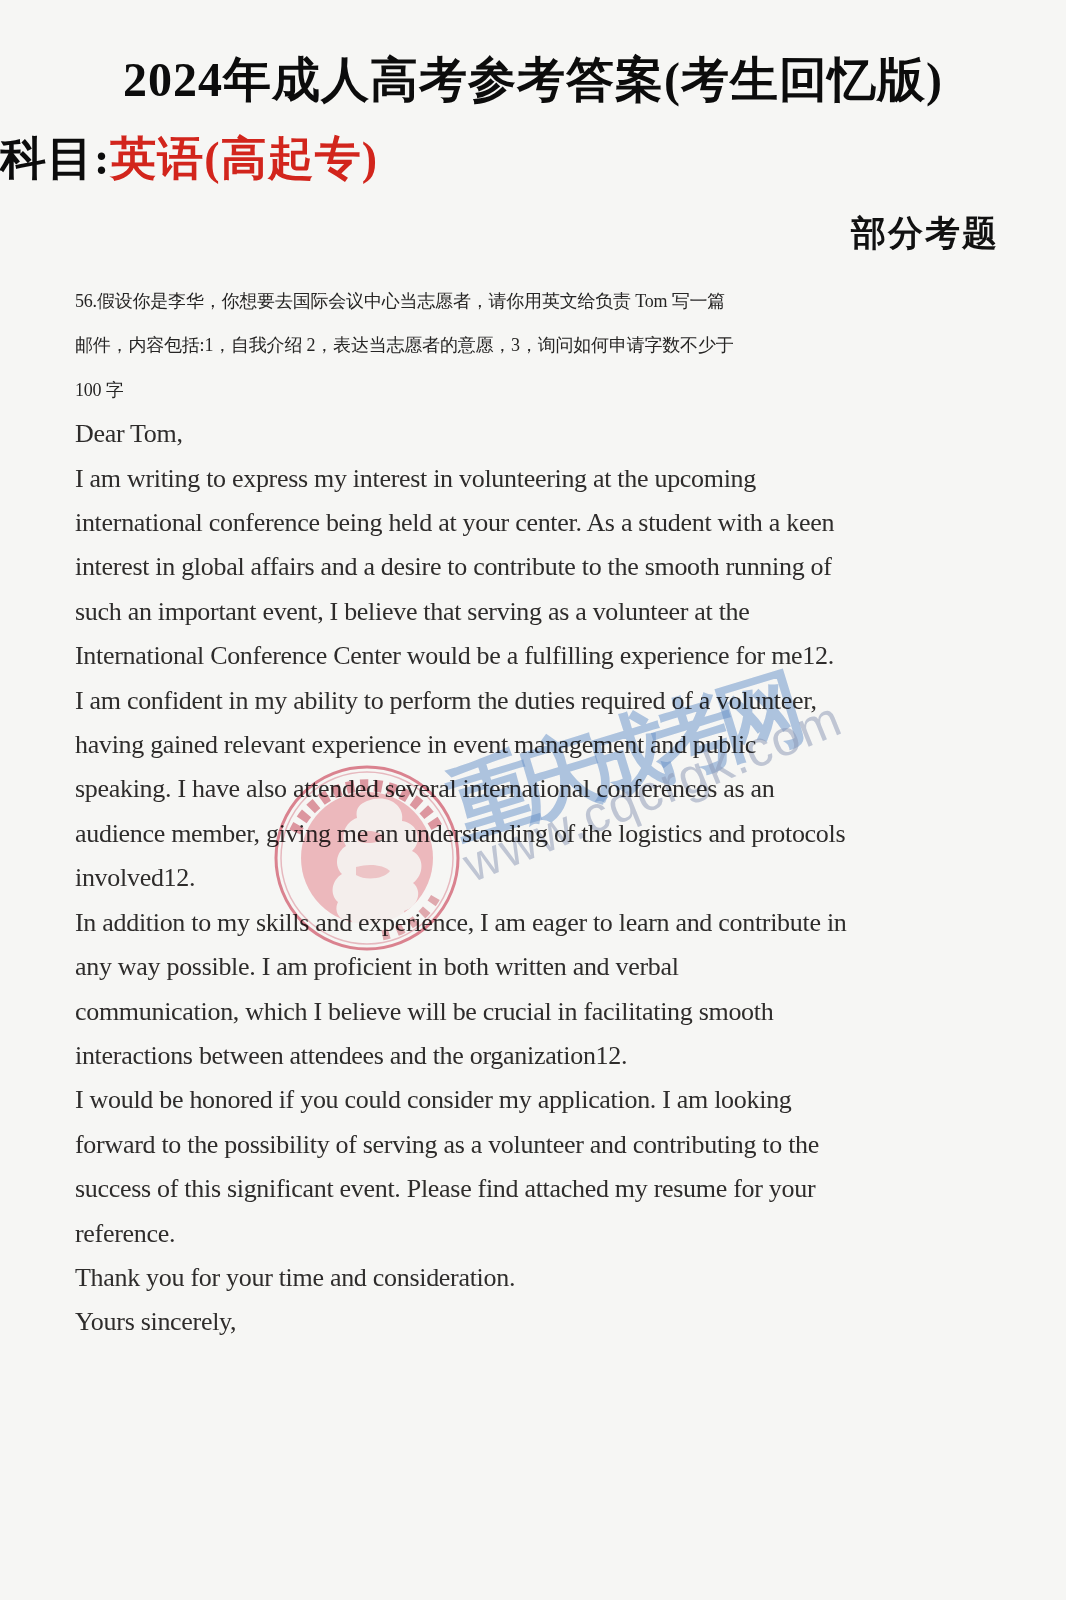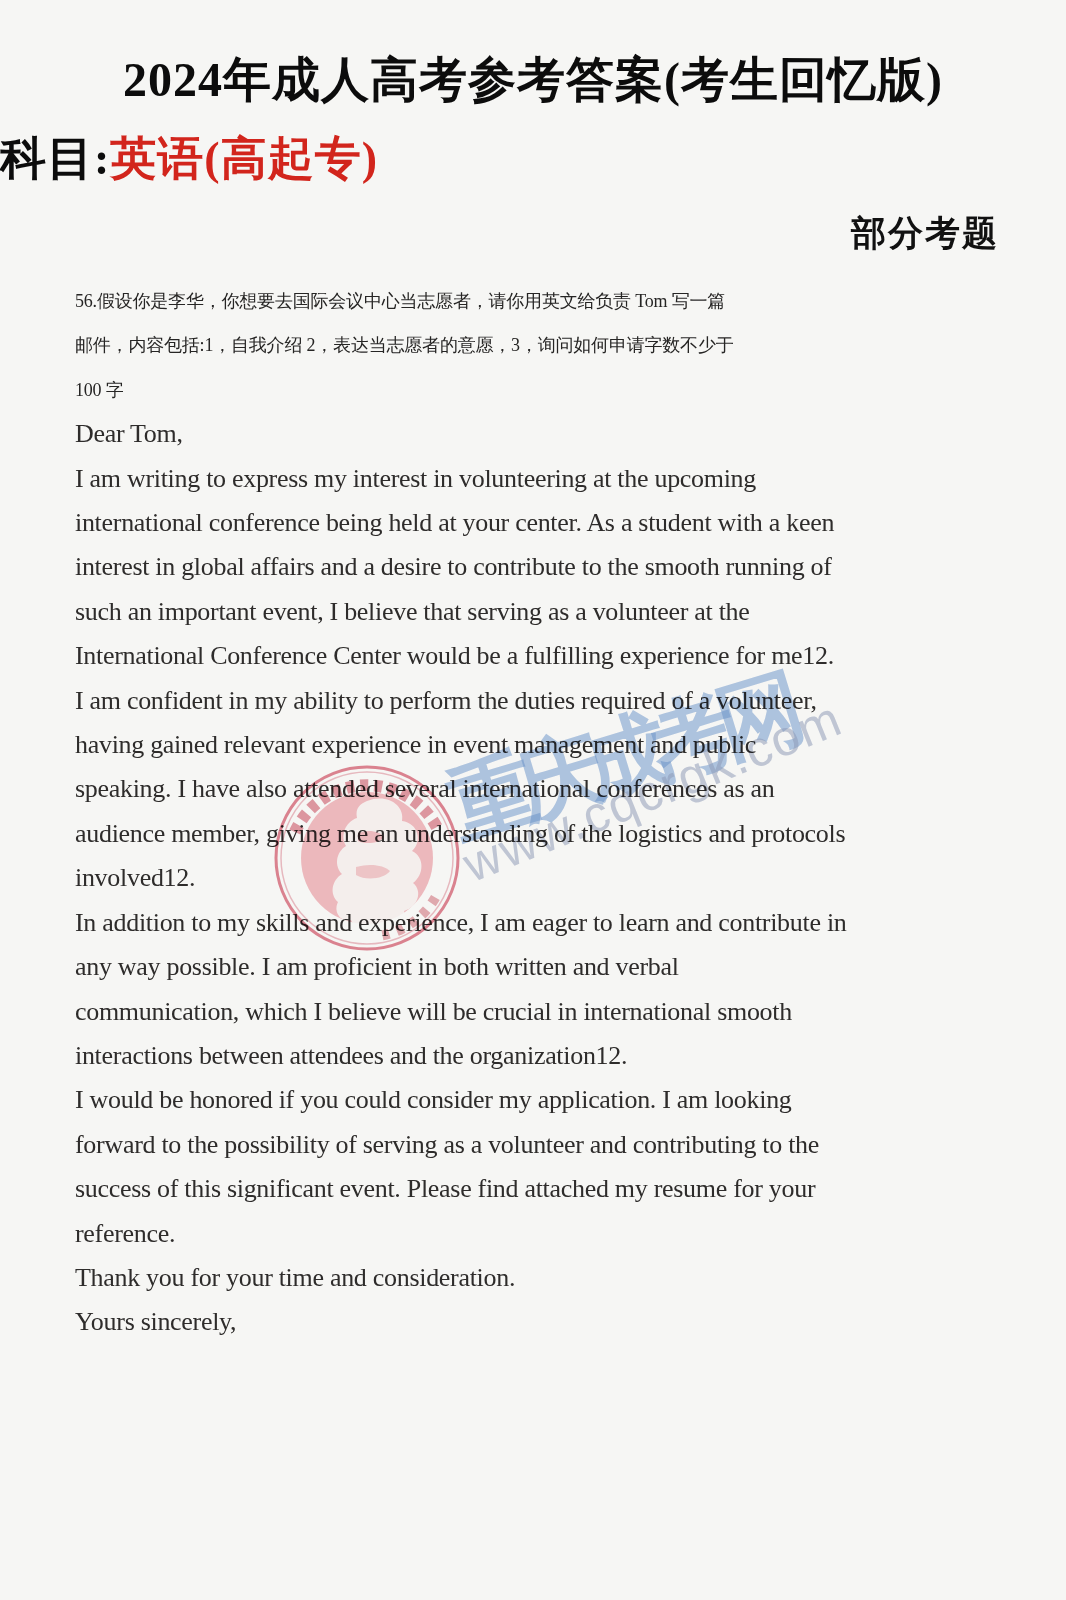--- a/index.html
+++ b/index.html
@@ -98,21 +98,21 @@
     <div class="l-line">interest in global affairs and a desire to contribute to the smooth running of</div>
     <div class="l-line">such an important event, I believe that serving as a volunteer at the</div>
     <div class="l-line">International Conference Center would be a fulfilling experience for me12.</div>
     <div class="l-line">I am confident in my ability to perform the duties required of a volunteer,</div>
     <div class="l-line">having gained relevant experience in event management and public</div>
     <div class="l-line">speaking. I have also attended several international conferences as an</div>
     <div class="l-line">audience member, giving me an understanding of the logistics and protocols</div>
     <div class="l-line">involved12.</div>
     <div class="l-line">In addition to my skills and experience, I am eager to learn and contribute in</div>
     <div class="l-line">any way possible. I am proficient in both written and verbal</div>
-    <div class="l-line">communication, which I believe will be crucial in international smooth</div>
+    <div class="l-line">communication, which I believe will be crucial in facilitating smooth</div>
     <div class="l-line">interactions between attendees and the organization12.</div>
     <div class="l-line">I would be honored if you could consider my application. I am looking</div>
     <div class="l-line">forward to the possibility of serving as a volunteer and contributing to the</div>
     <div class="l-line">success of this significant event. Please find attached my resume for your</div>
     <div class="l-line">reference.</div>
     <div class="l-line">Thank you for your time and consideration.</div>
     <div class="l-line">Yours sincerely,</div>
   </div>
 
   <div class="watermark-layer">

